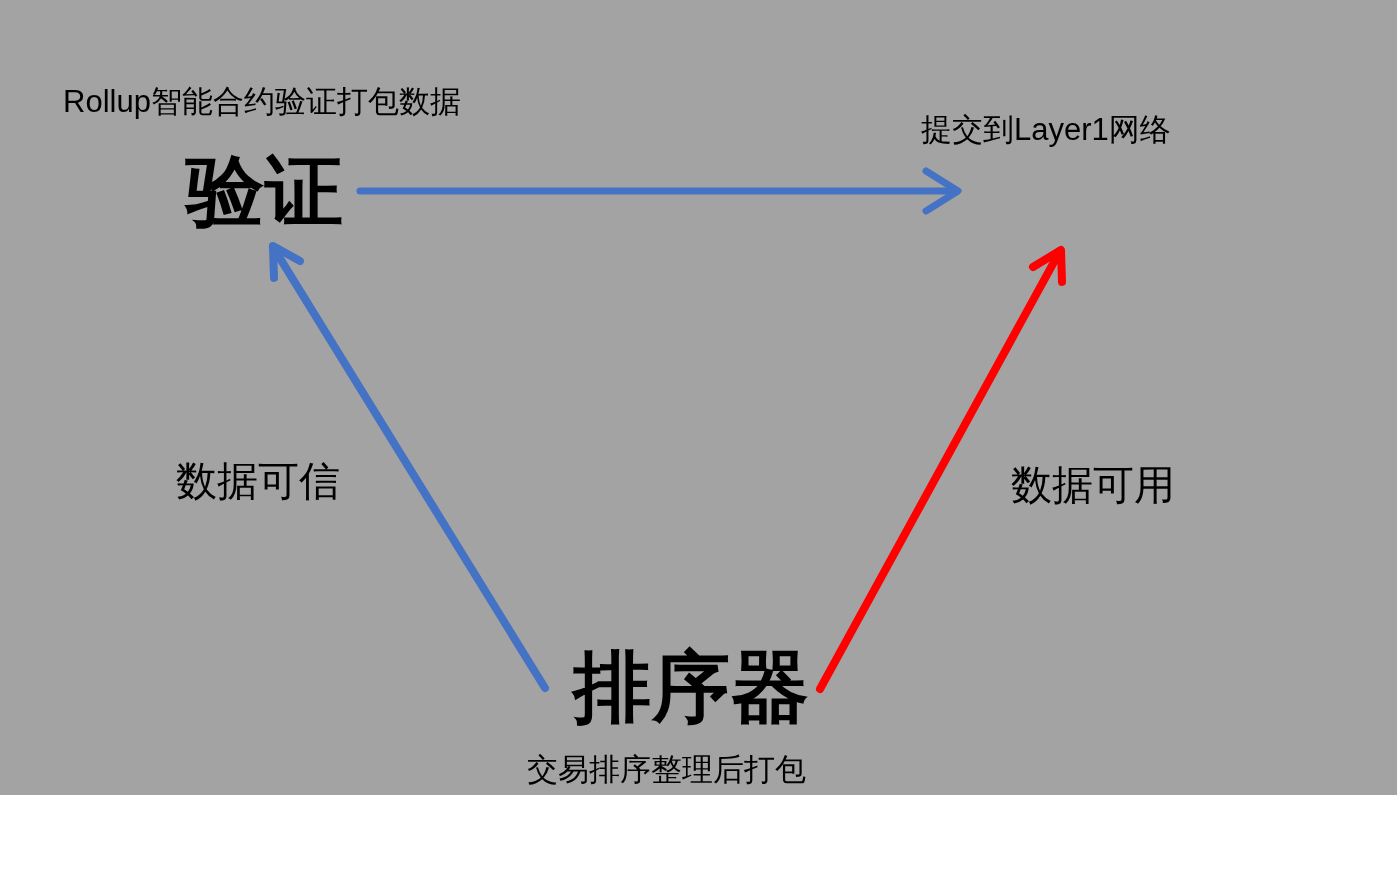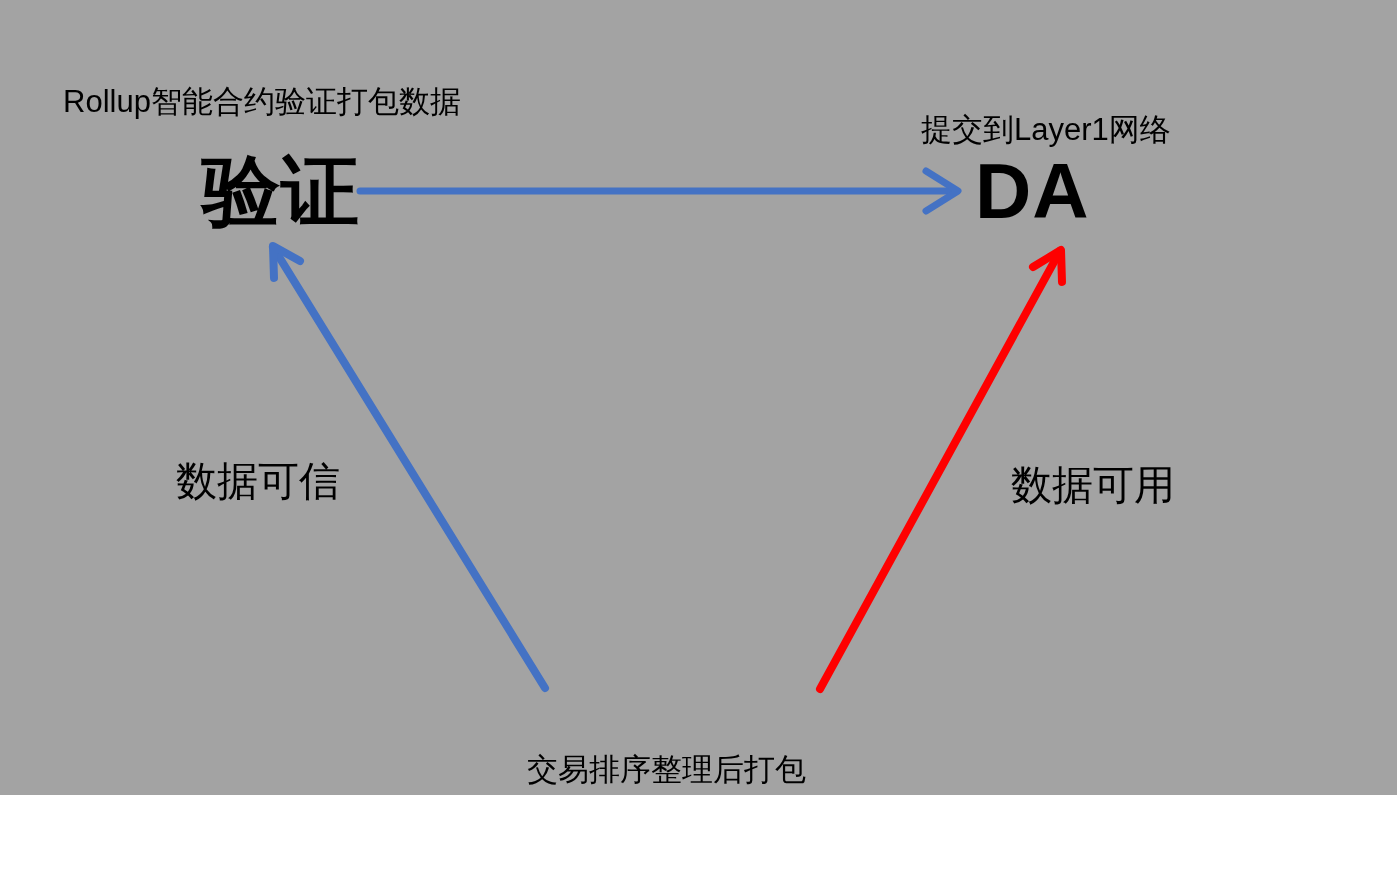--- a/index.html
+++ b/index.html
@@ -65,23 +65,23 @@
       <path d="M 274 278 L 273 246 L 300 261" stroke-width="8" stroke="#4472C4"></path>
     </g>
 
     <g>
       <path d="M 820 689 L 1060 251" stroke-width="8" stroke="#FE0000"></path>
       <path d="M 1033 267 L 1061 250 L 1062 282" stroke-width="8" stroke="#FE0000"></path>
     </g>
   </svg>
 
   <div class="txt caption" style="left:63px; top:84px;">Rollup智能合约验证打包数据</div>
-  <div class="txt node-label" style="left:186px; top:152px;margin-left:16px;">验证</div>
+  <div class="txt node-label" style="left:186px; top:152px;">验证</div>
 
   <div class="txt caption" style="left:921px; top:84px;margin-top:28px;">提交到Layer1网络</div>
-  <div class="txt node-label" style="left:975px; top:152px;">DA</div>
 
   <div class="txt edge-label" style="left:176px; top:458px;">数据可信</div>
   <div class="txt edge-label" style="left:1011px; top:462px;">数据可用</div>
 
+  <div class="txt node-label" style="left:573px; top:648px;">排序器</div>
   <div class="txt caption" style="left:527px; top:752px;">交易排序整理后打包</div>
 
 </div>
 
 </body></html>

